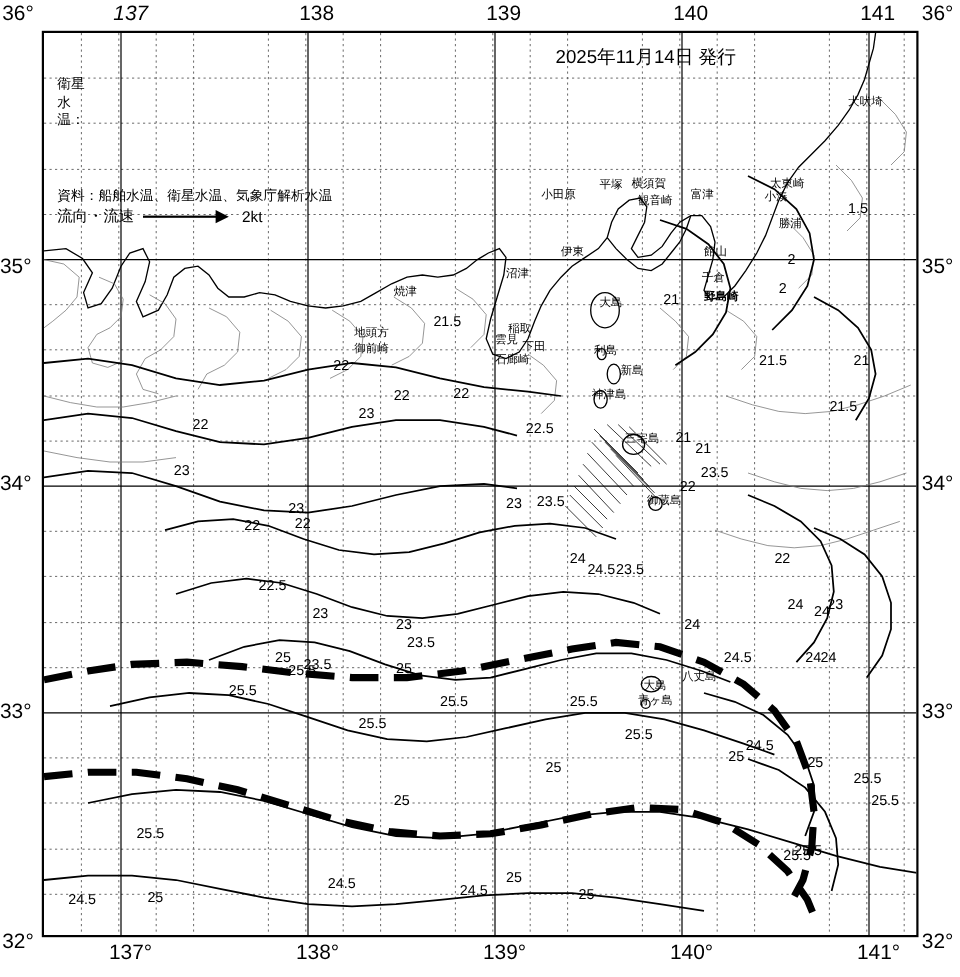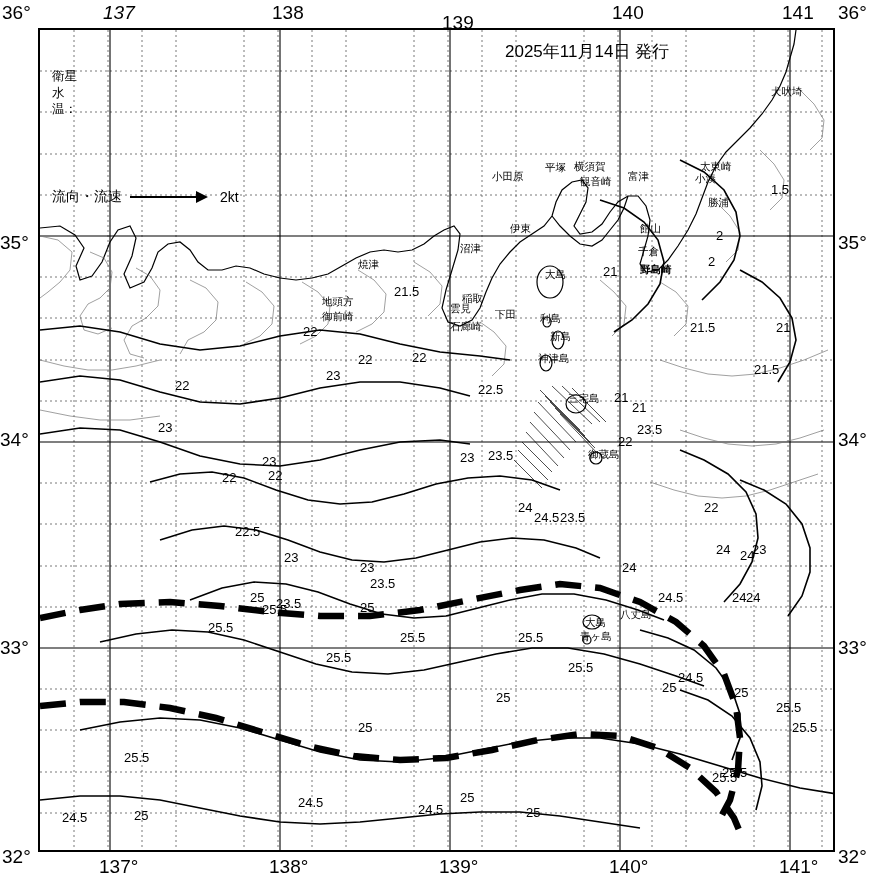--- a/index.html
+++ b/index.html
@@ -36,21 +36,21 @@
 
 <div id="root">
 
   <div class="axis-label" style="left:2px;top:2px;">36°</div>
   <div class="axis-label" style="left:838px;top:2px;">36°</div>
   <div class="axis-label" style="left:2px;top:846px;">32°</div>
   <div class="axis-label" style="left:838px;top:846px;">32°</div>
 
   <div class="axis-label" style="left:103px;top:2px;font-style:italic;">137</div>
   <div class="axis-label" style="left:272px;top:2px;">138</div>
-  <div class="axis-label" style="left:442px;top:12px;">139</div>
+  <div class="axis-label" style="left:442px;top:2px;">139</div>
   <div class="axis-label" style="left:612px;top:2px;">140</div>
   <div class="axis-label" style="left:782px;top:2px;">141</div>
 
   <div class="axis-label" style="left:99px;top:856px;">137°</div>
   <div class="axis-label" style="left:269px;top:856px;">138°</div>
   <div class="axis-label" style="left:439px;top:856px;">139°</div>
   <div class="axis-label" style="left:609px;top:856px;">140°</div>
   <div class="axis-label" style="left:779px;top:856px;">141°</div>
 
   <div class="axis-label" style="left:0px;top:232px;">35°</div>
@@ -302,38 +302,39 @@
         <div class="place" style="left: 598px; top: 215px;">千倉</div>
         <div class="place" style="left: 600px; top: 233px; font-weight: bold;">野島崎</div>
         <div class="place" style="left: 470px; top: 192px;">伊東</div>
         <div class="place" style="left: 318px; top: 228px;">焼津</div>
         <div class="place" style="left: 420px; top: 212px;">沼津</div>
         <div class="place" style="left: 282px; top: 265px;">地頭方</div>
         <div class="place" style="left: 282px; top: 280px;">御前崎</div>
         <div class="place" style="left: 422px; top: 262px;">稲取</div>
         <div class="place" style="left: 410px; top: 272px;">雲見</div>
         <div class="place" style="left: 410px; top: 290px;">石廊崎</div>
-        <div class="place" style="left: 435px; top: 278px; margin-left: 20px;">下田</div>
+        <div class="place" style="left: 435px; top: 278px;">下田</div>
         <div class="place" style="left: 505px; top: 238px;">大島</div>
         <div class="place" style="left: 500px; top: 282px;">利島</div>
-        <div class="place" style="left: 510px; top: 300px; text-align: center;">新島</div>
+        <div class="place" style="left: 524px; top: 300px; text-align: center;">新島</div>
         <div class="place" style="left: 498px; top: 322px;">神津島</div>
         <div class="place" style="left: 528px; top: 362px;">三宅島</div>
         <div class="place" style="left: 548px; top: 418px;">御蔵島</div>
         <div class="place" style="left: 580px; top: 578px;">八丈島</div>
         <div class="place" style="left: 540px; top: 600px;">青ヶ島</div>
         <div class="place" style="left: 545px; top: 586px;">大島</div>
       </div>
 
     <div id="issue-date">2025年11月14日 発行</div>
 
     <div id="publishers">
       <span class="plabel">衛星水温：</span>
     </div>
 
+    <div id="source">資料：船舶水温、衛星水温、気象庁解析水温</div>
 
     <div id="legend">
       <span>流向・流速</span>
       <span class="arrow">
         <span class="shaft"></span>
           <span class="head"></span>
       </span>
       <span class="scaletext">2kt</span>
     </div>
 

